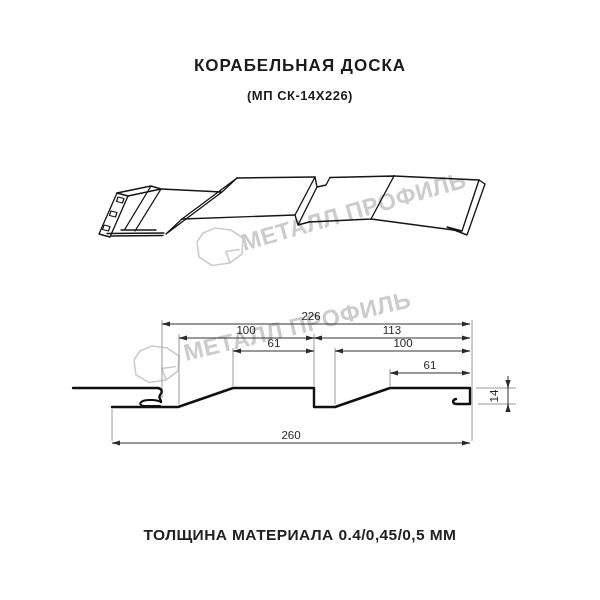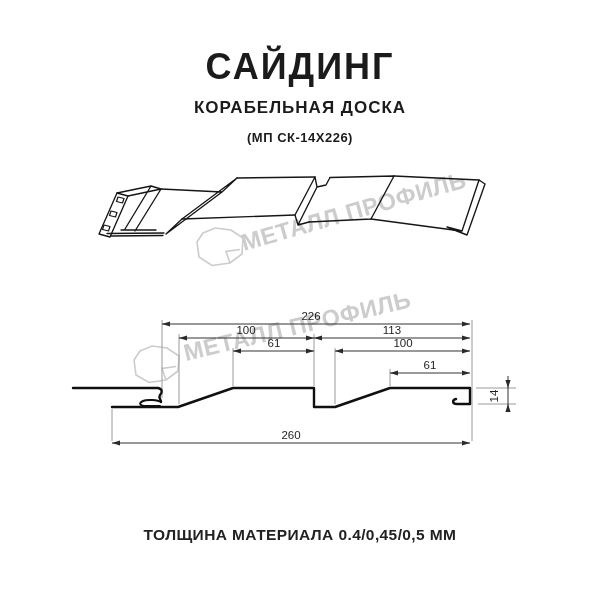--- a/index.html
+++ b/index.html
@@ -24,21 +24,20 @@
   .dimline{stroke:#333333;stroke-width:1;fill:none;}
   .arrow{fill:#2a2a2a;stroke:none;}
   .dimtext{font-family:"Liberation Sans",sans-serif;font-size:11.5px;fill:#1e1e1e;}
   .wmtext{font-family:"Liberation Sans",sans-serif;font-size:23.5px;font-weight:700;letter-spacing:0.5px;}
   .wmlogo{fill:none;stroke-width:1.6;}
 </style>
 </head>
 <body>
 
 <div class="header">
-  <div class="title">САЙДИНГ</div>
   <div class="subtitle">КОРАБЕЛЬНАЯ ДОСКА</div>
   <div class="model">(МП СК-14Х226)</div>
 </div>
 
 <svg width="600" height="600" viewBox="0 0 600 600">
 
   <g>
     <path class="wmlogo" d="M 203,233 L 215,228 L 231,230 L 243,238 L 242,254 L 230,263 L 212,265.5 L 199,257 L 197,242 Z M 230,263 L 226,251.5 L 240,249.5" stroke="#cccccc"></path>
     <text class="wmtext" x="244" y="251" transform="rotate(-16 244 251)" fill="#cccccc">МЕТАЛЛ ПРОФИЛЬ</text>
   </g>

